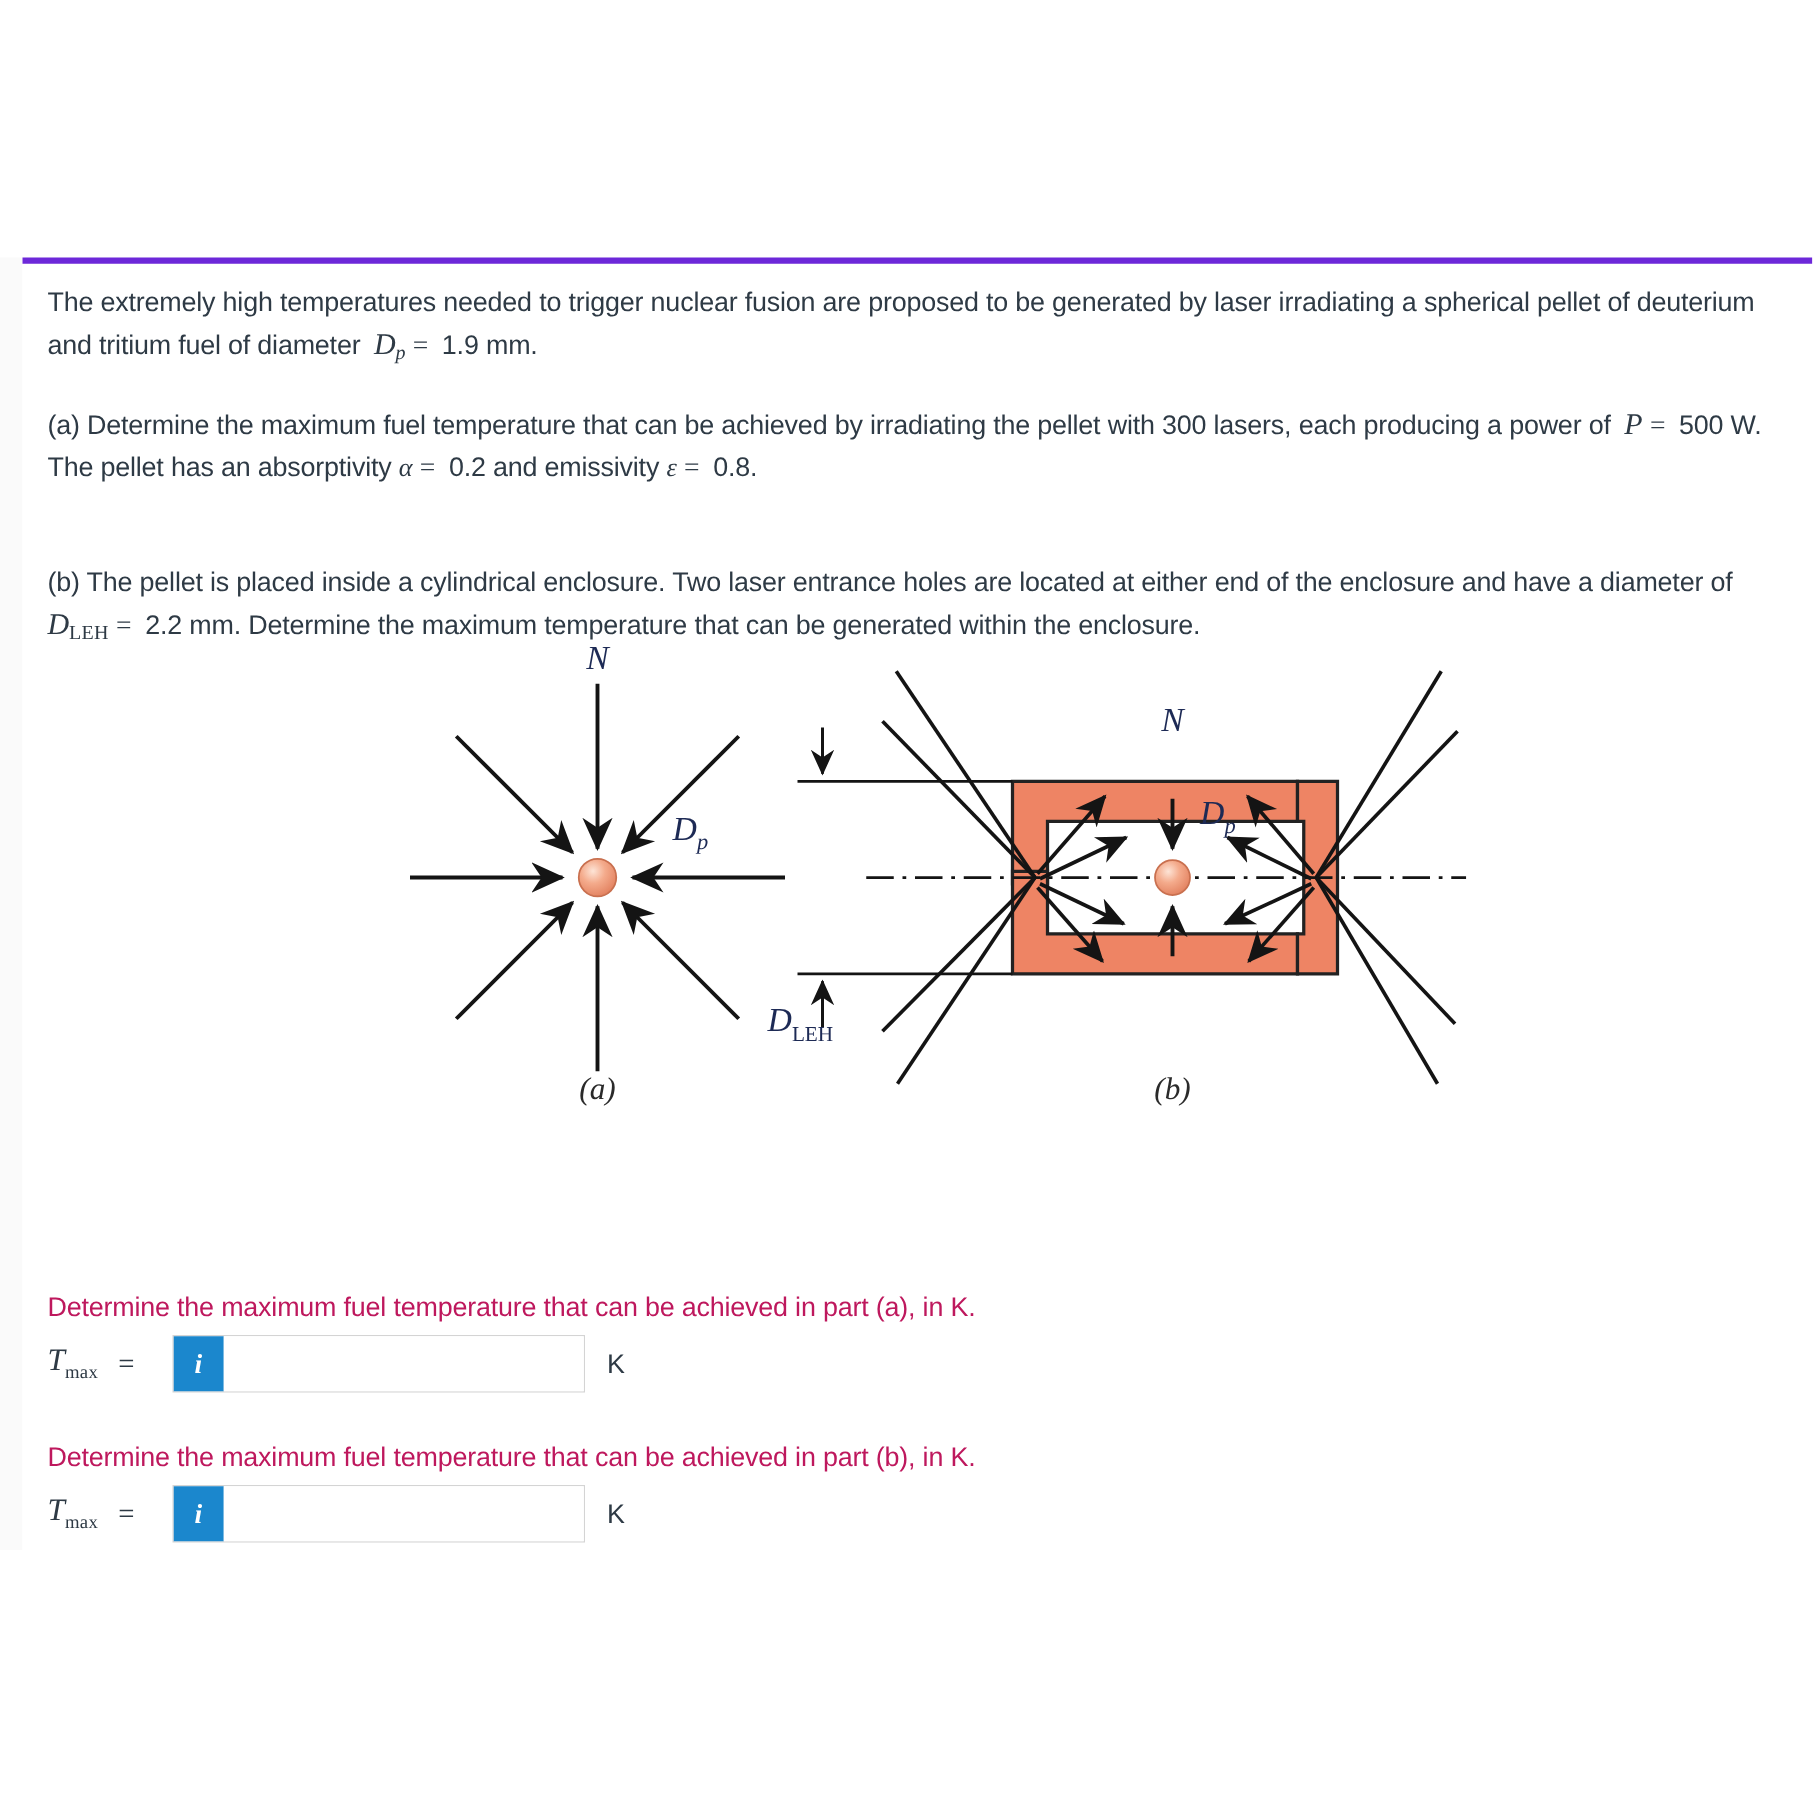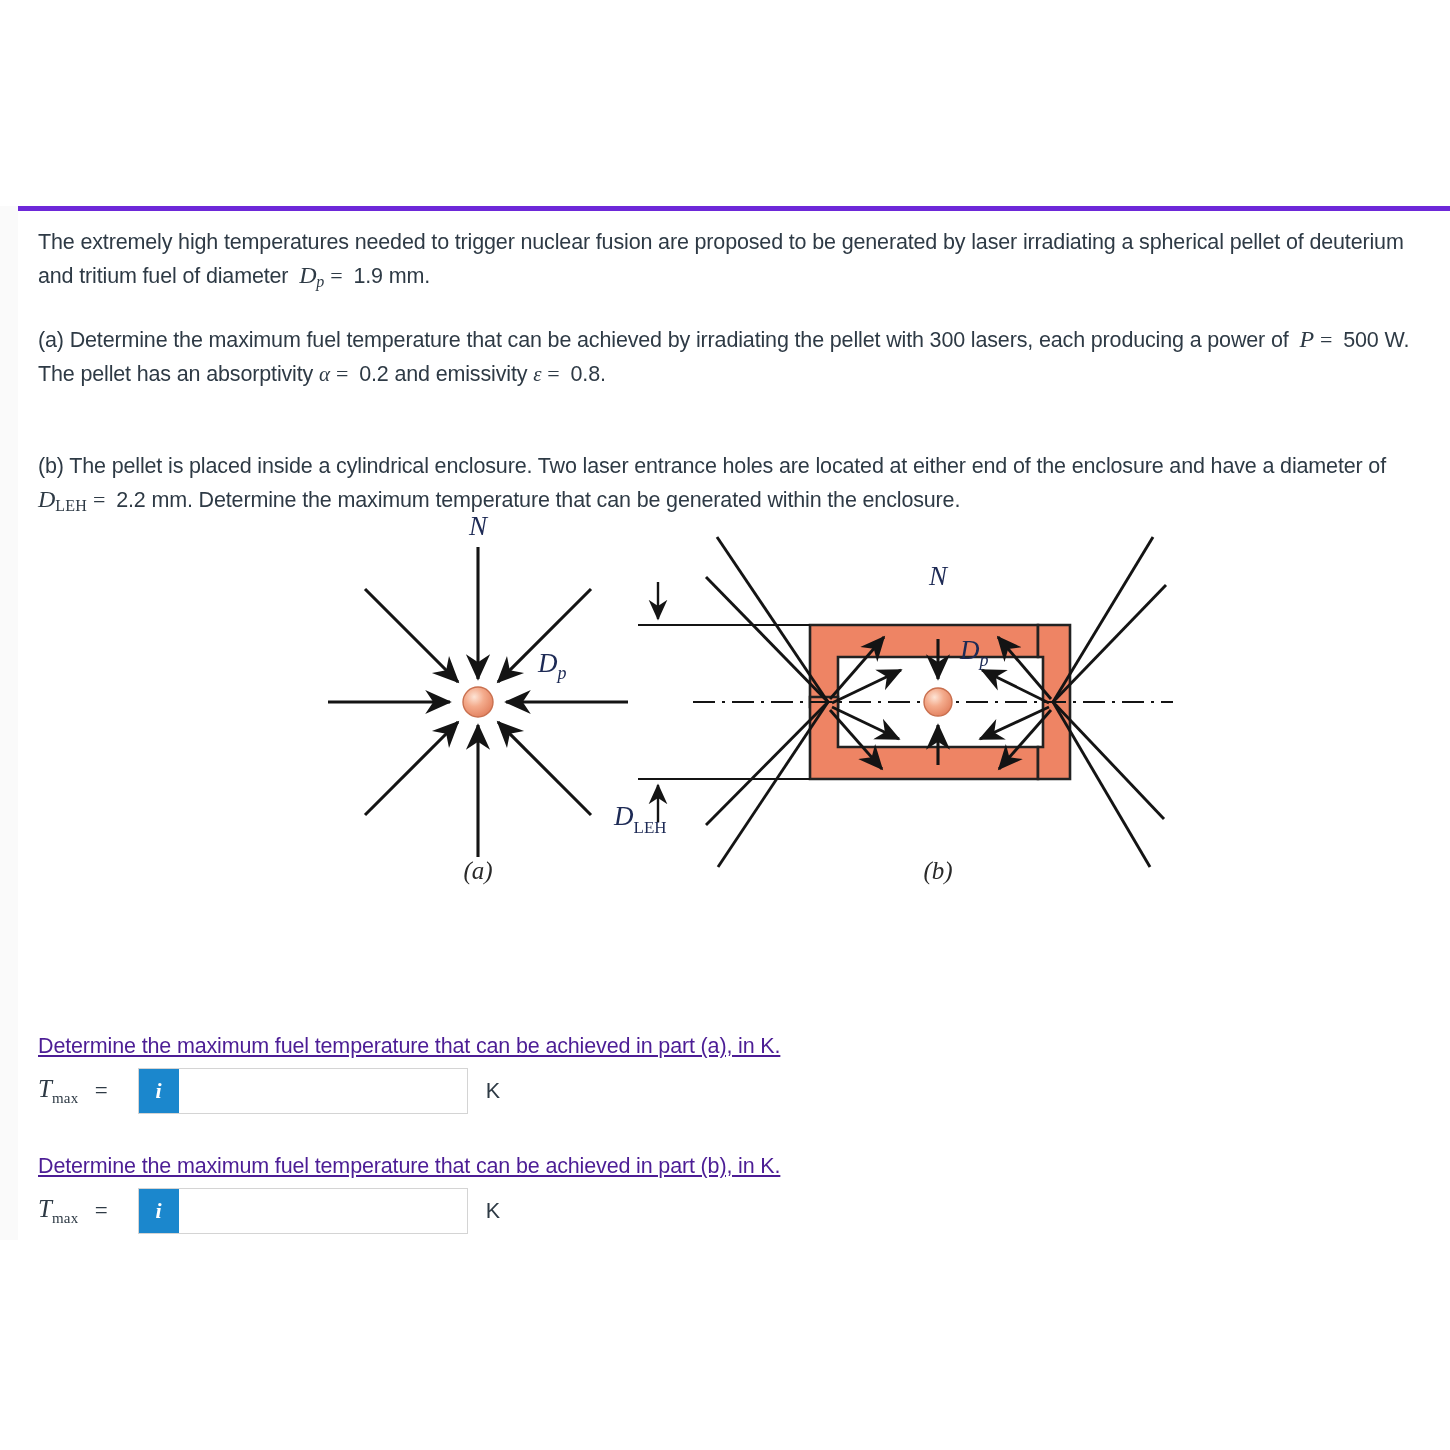--- a/index.html
+++ b/index.html
@@ -75,26 +75,25 @@
     left: 280px;
     top: 296px;
     width: 875px;
     height: 390px;
   }
   #figure svg { display: block; }
 
   
   .ans-prompt {
     position: absolute;
-    color: #4c1d95;
+    color: #be185d;
     font-size: 21.5px;
     line-height: 30px;
     letter-spacing: -0.15px;
     white-space: nowrap;
-    text-decoration: underline;
   }
   #prompt-a { left: 20px; top: 820px; }
   #prompt-b { left: 20px; top: 940px; }
 
   .ans-row {
     position: absolute;
     display: flex;
     align-items: center;
     height: 46px;
   }

